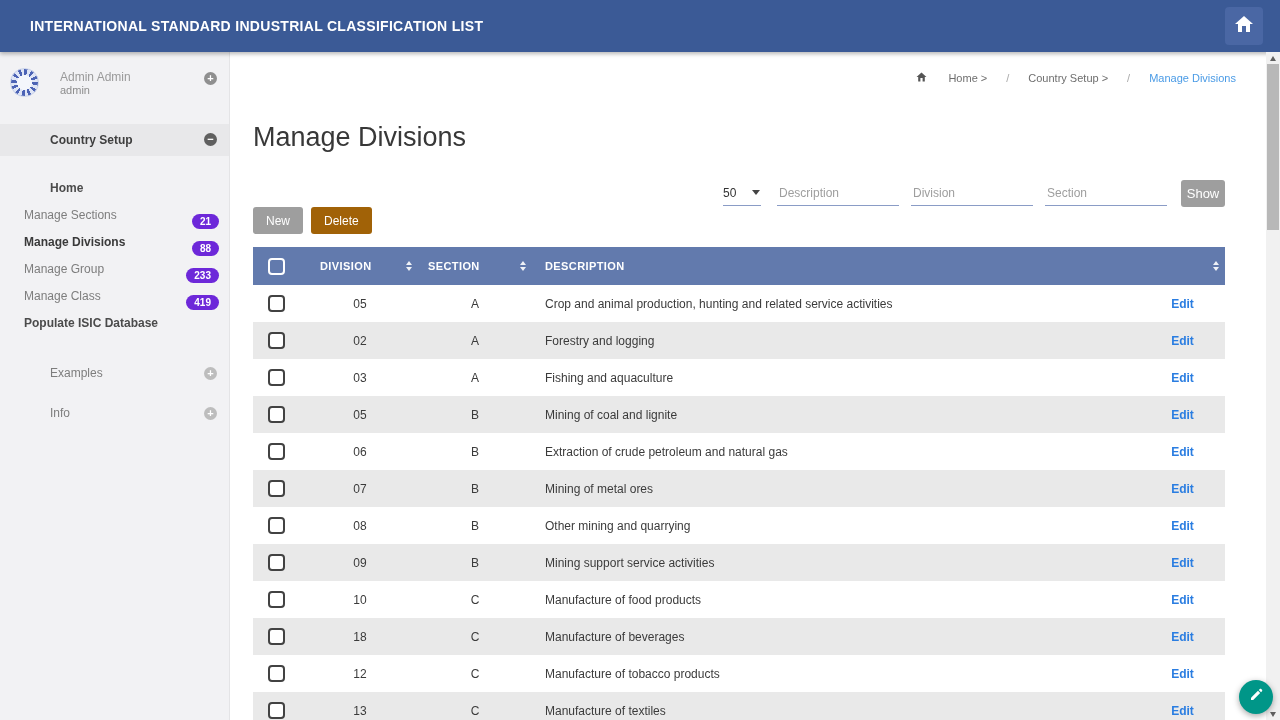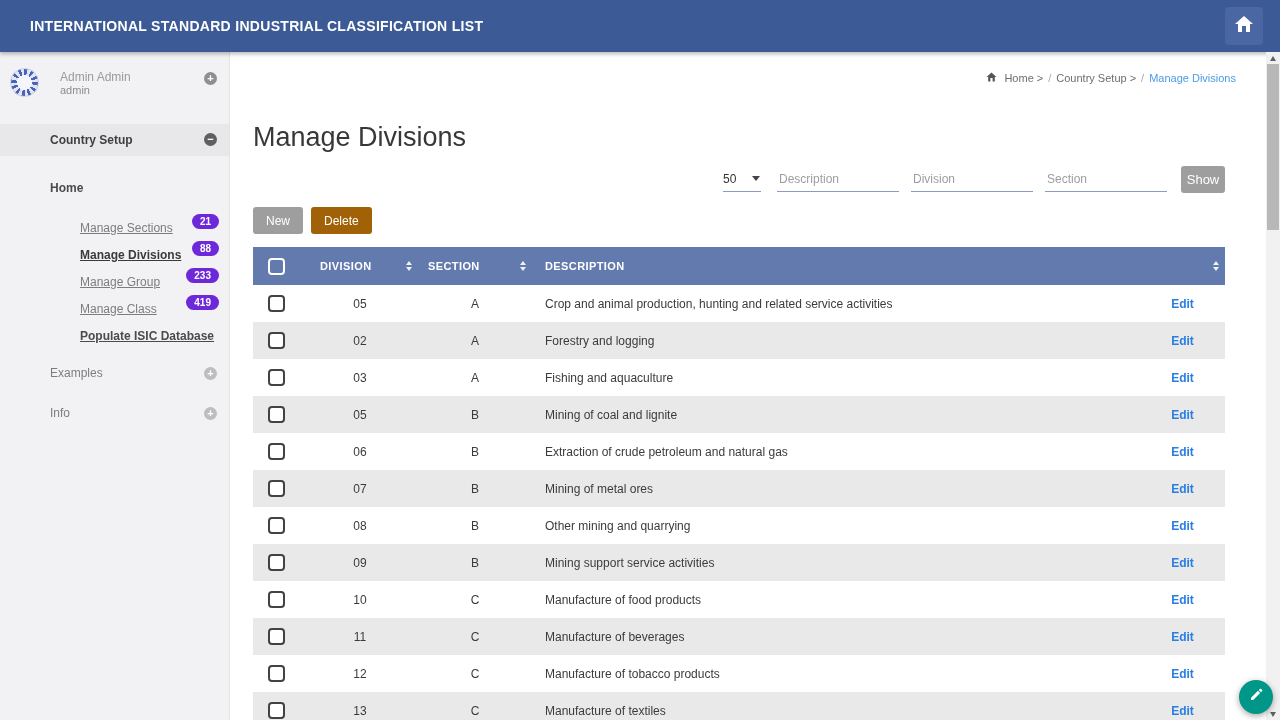--- a/index.html
+++ b/index.html
@@ -26,42 +26,42 @@
   .circle-btn { width:13px; height:13px; border-radius:50%; display:flex; align-items:center;
                 justify-content:center; color:#fff; font-size:11px; line-height:11px; font-weight:bold; }
   .user-plus { position:absolute; right:12px; top:20px; background:#8f8f8f; }
   .nav-item { position:relative; height:24px; display:flex; align-items:center; padding-left:50px;
               font-size:12px; cursor:pointer; }
   .nav-home { margin-top:20px; font-weight:bold; color:#4b4b4b; }
   .nav-parent { margin-top:14px; height:32px; background:#e8e8ea; font-weight:bold; color:#3f3f3f; }
   .minus-btn { position:absolute; right:12px; top:9px; background:#5f5f5f; }
   .plus-btn  { position:absolute; right:12px; top:8px; background:#bdbdbd; }
   .sub-list { margin-top:8px; }
-  .sub-item { position:relative; height:27px; display:flex; align-items:flex-end; padding-left:80px;
-              font-size:12px; color:#7d7d7d; cursor:pointer;text-decoration:underline; }
+  .sub-item { position:relative; height:27px; display:flex; align-items:flex-start; padding-left:24px;
+              font-size:12px; color:#7d7d7d; cursor:pointer; }
   .sub-item.active { font-weight:bold; color:#3a3a3a; }
   .sub-item.strong { font-weight:bold; color:#4b4b4b; }
   .badge { position:absolute; right:10px; top:6px; background:#6d28d9; color:#fff; font-size:10px;
            font-weight:bold; border-radius:9px; padding:2px 8px; line-height:11px; }
   .nav-examples { margin-top:16px; color:#7d7d7d; height:28px; }
   .nav-info { margin-top:12px; color:#7d7d7d; height:28px; }
 
   
   .content { position:absolute; left:213px; top:52px; width:1053px; height:668px; background:#fff; }
 
   .breadcrumb { position:absolute; right:30px; top:20px; font-size:11px; color:#6e6e6e;
-                display:flex; align-items:flex-start; gap:5px; }
+                display:flex; align-items:flex-start; gap:19px; }
   .breadcrumb .sep { color:#aaa; }
   .breadcrumb .active { color:#4a9be6; cursor:pointer; }
   .bc-home-icon { margin-right:2px; display:inline-flex; }
 
   .page-title { position:absolute; left:40px; top:70px; font-size:27px; font-weight:400; color:#383838; }
 
   
-  .filter-row { position:absolute; left:40px; top:114px; width:972px; height:30px;
+  .filter-row { position:absolute; left:40px; top:128px; width:972px; height:30px;
                 display:flex; justify-content:flex-end; align-items:flex-start; gap:12px; }
   .select-box { width:38px; height:26px; border-bottom:1px solid #8a9cc6; display:flex;
                 align-items:center; justify-content:space-between; cursor:pointer; margin-right:4px; }
   .select-box .val { font-size:12px; color:#333; }
   .chevron { width:0; height:0; border-left:4px solid transparent; border-right:4px solid transparent;
              border-top:5px solid #444; margin-right:1px; }
   .filter-input { width:122px; height:26px; border:none; border-bottom:1px solid #8a9cc6;
                   background:transparent; font-size:12px; color:#333; outline:none; padding:0 2px;
                   font-family:"Liberation Sans", sans-serif; }
   .filter-input::placeholder { color:#9e9e9e; }
@@ -350,21 +350,21 @@
     <div class="cell c-desc">Manufacture of food products</div>
     <div class="cell c-edit">
       <a class="edit-link">Edit</a>
     </div>
   </div>
 
   <div class="trow">
     <div class="cell c-check">
       <span class="checkbox"></span>
     </div>
-    <div class="cell c-div">11</div>
+    <div class="cell c-div">18</div>
     <div class="cell c-sec">C</div>
     <div class="cell c-desc">Manufacture of beverages</div>
     <div class="cell c-edit">
       <a class="edit-link">Edit</a>
     </div>
   </div>
 
   <div class="trow">
     <div class="cell c-check">
       <span class="checkbox"></span>

